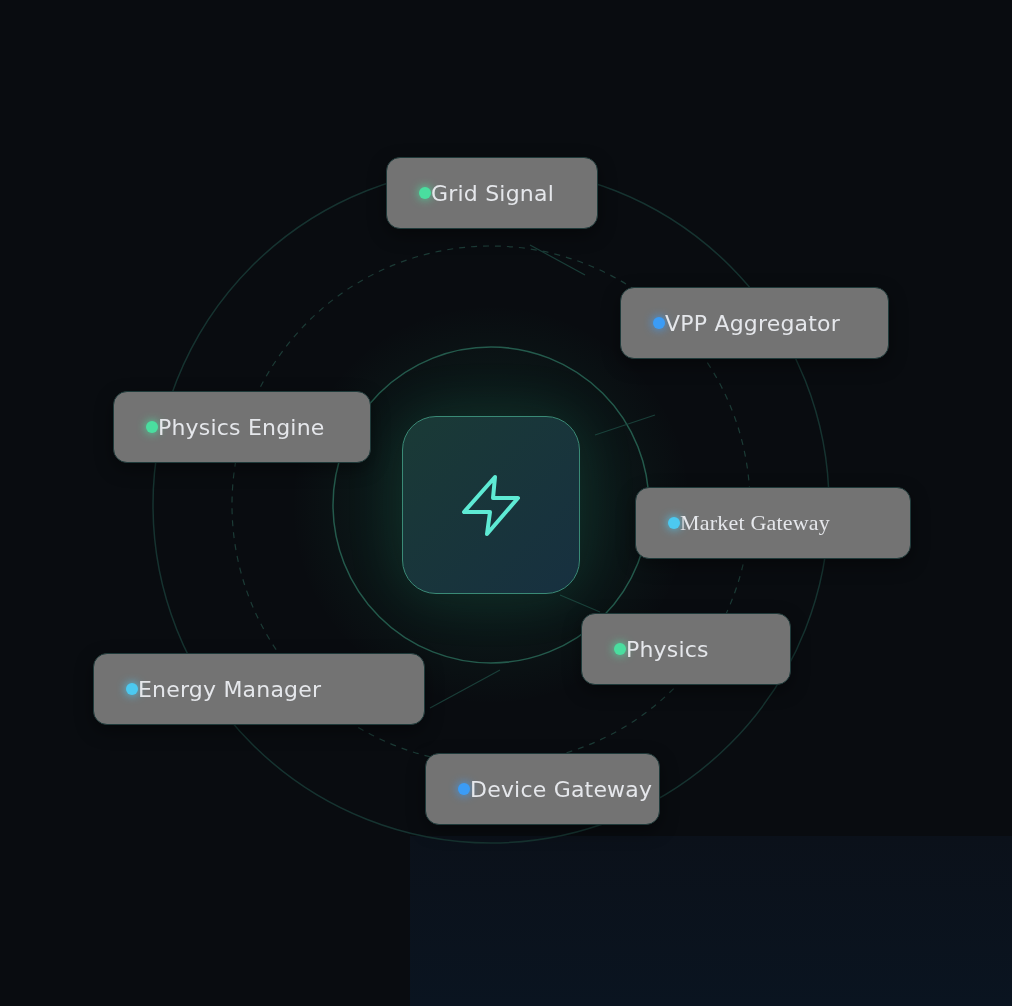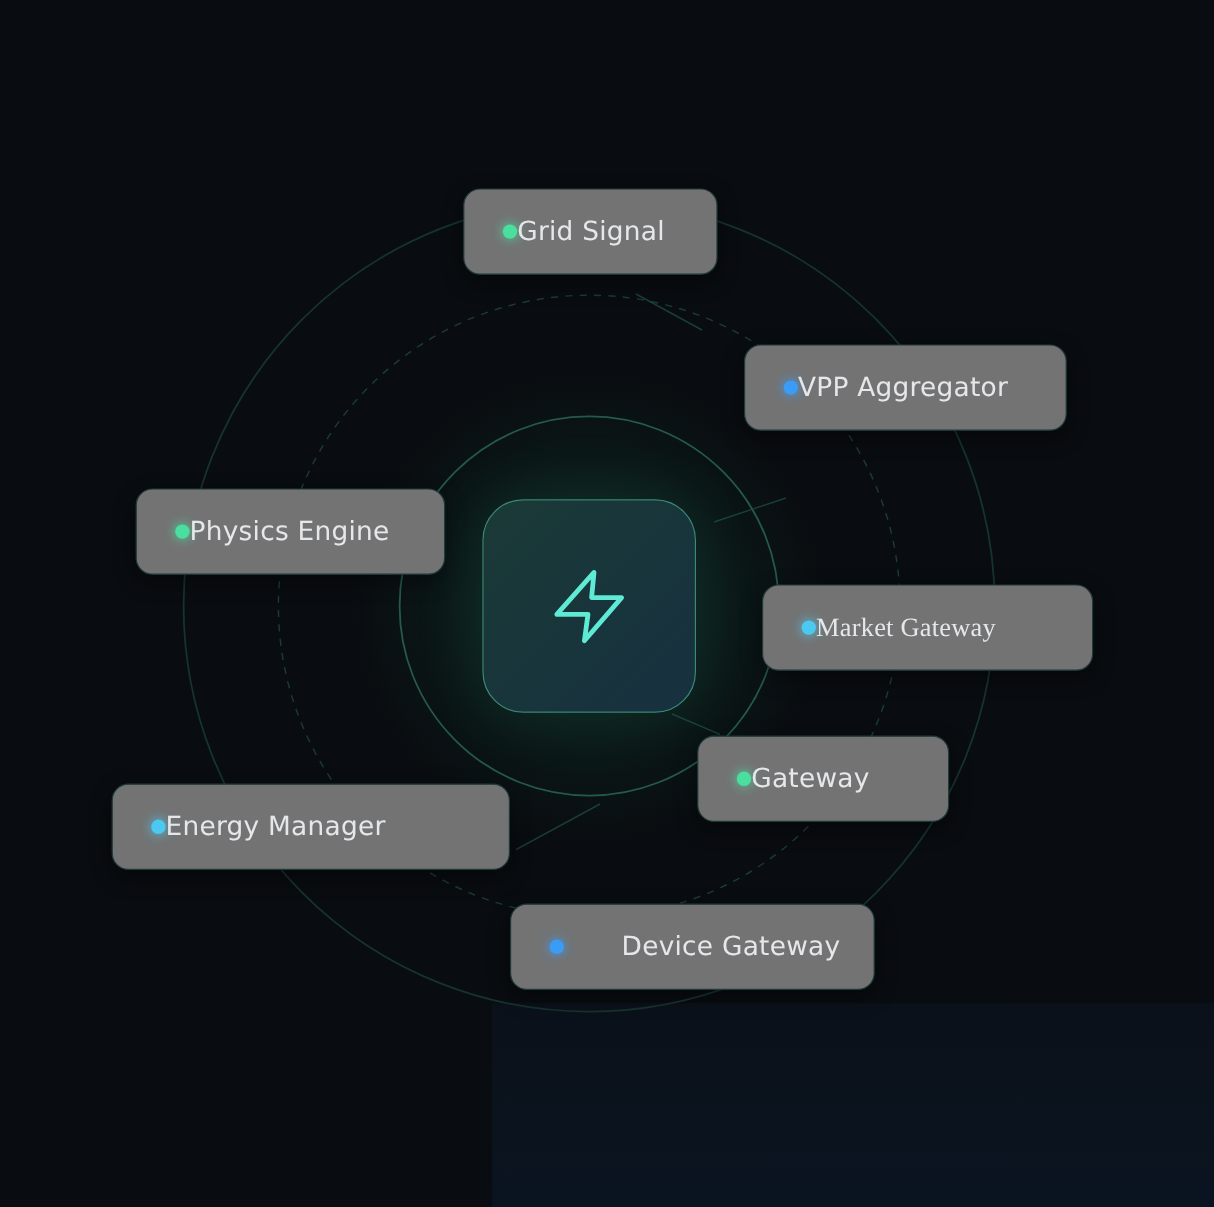--- a/index.html
+++ b/index.html
@@ -63,33 +63,33 @@
 
 <div id="nodes">
     <div class="node" style="left: 386px; top: 157px; width: 212px;">
       <span class="dot" style="background: rgb(74, 222, 159); box-shadow: rgb(74, 222, 159) 0px 0px 10px;"></span>
       <span>Grid Signal</span>
     </div>
     <div class="node" style="left: 582px; top: 287px; width: 269px; margin-left: 38px;">
       <span class="dot" style="background: rgb(59, 156, 246); box-shadow: rgb(59, 156, 246) 0px 0px 10px;"></span>
       <span>VPP Aggregator</span>
     </div>
-    <div class="node" style="left: 113px; top: 407px; width: 258px;">
+    <div class="node" style="left: 113px; top: 391px; width: 258px;">
       <span class="dot" style="background: rgb(74, 222, 159); box-shadow: rgb(74, 222, 159) 0px 0px 10px;"></span>
       <span>Physics Engine</span>
     </div>
     <div class="node" style="left: 635px; top: 487px; width: 276px; font-family: Liberation Serif, serif;">
       <span class="dot" style="background: rgb(76, 201, 240); box-shadow: rgb(76, 201, 240) 0px 0px 10px;"></span>
       <span>Market Gateway</span>
     </div>
     <div class="node" style="left: 581px; top: 613px; width: 210px;">
       <span class="dot" style="background: rgb(74, 222, 159); box-shadow: rgb(74, 222, 159) 0px 0px 10px;"></span>
-      <span>Gateway</span>
+      <span>Physics</span>
     </div>
     <div class="node" style="left: 93px; top: 653px; width: 332px;">
       <span class="dot" style="background: rgb(76, 201, 240); box-shadow: rgb(76, 201, 240) 0px 0px 10px;"></span>
       <span>Energy Manager</span>
     </div>
-    <div class="node" style="left: 425px; top: 753px; width: 304px; gap: 48px;">
+    <div class="node" style="left: 425px; top: 753px; width: 235px;">
       <span class="dot" style="background: rgb(59, 156, 246); box-shadow: rgb(59, 156, 246) 0px 0px 10px;"></span>
       <span>Device Gateway</span>
     </div>
   </div>
 
 </body></html>

